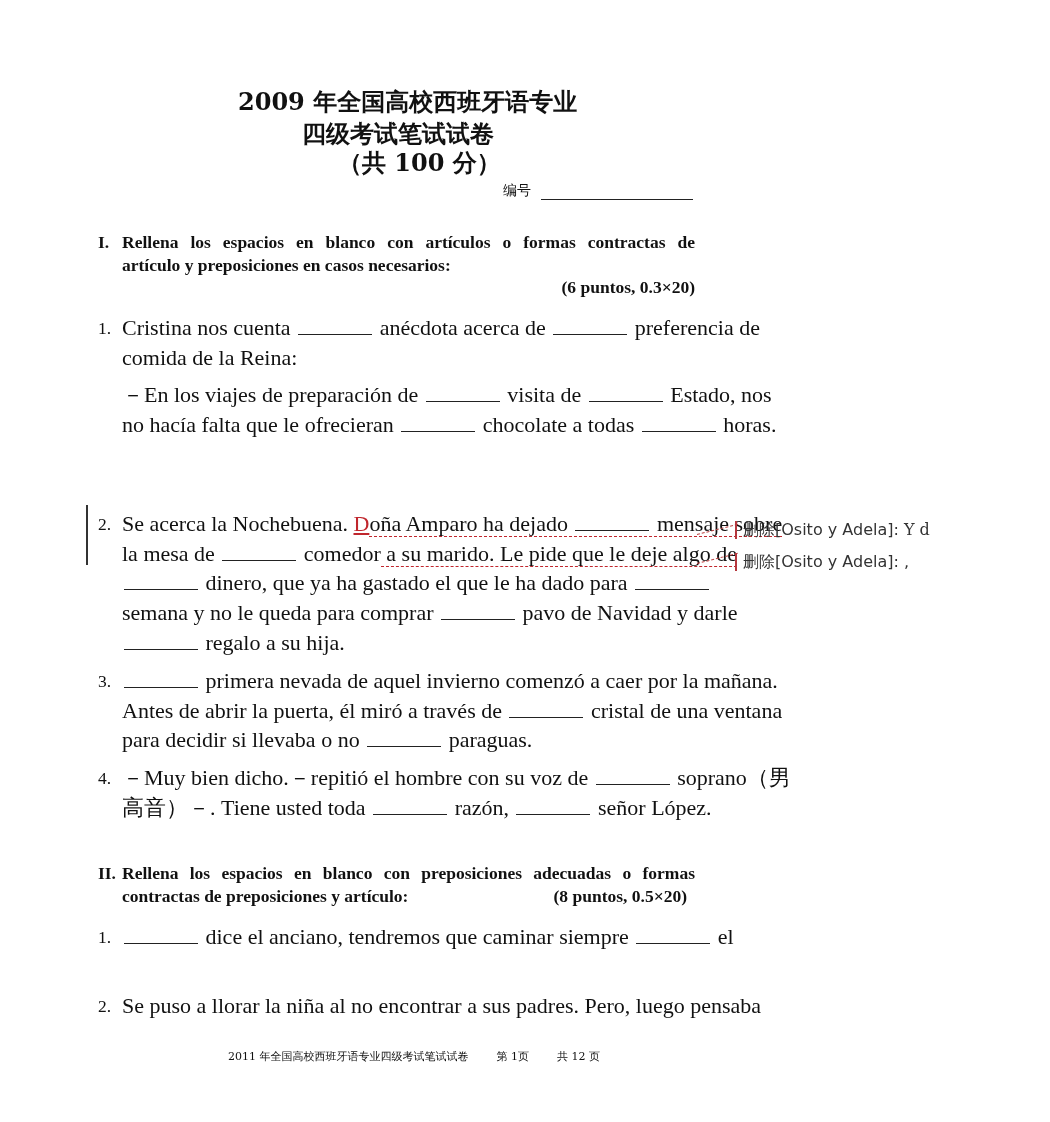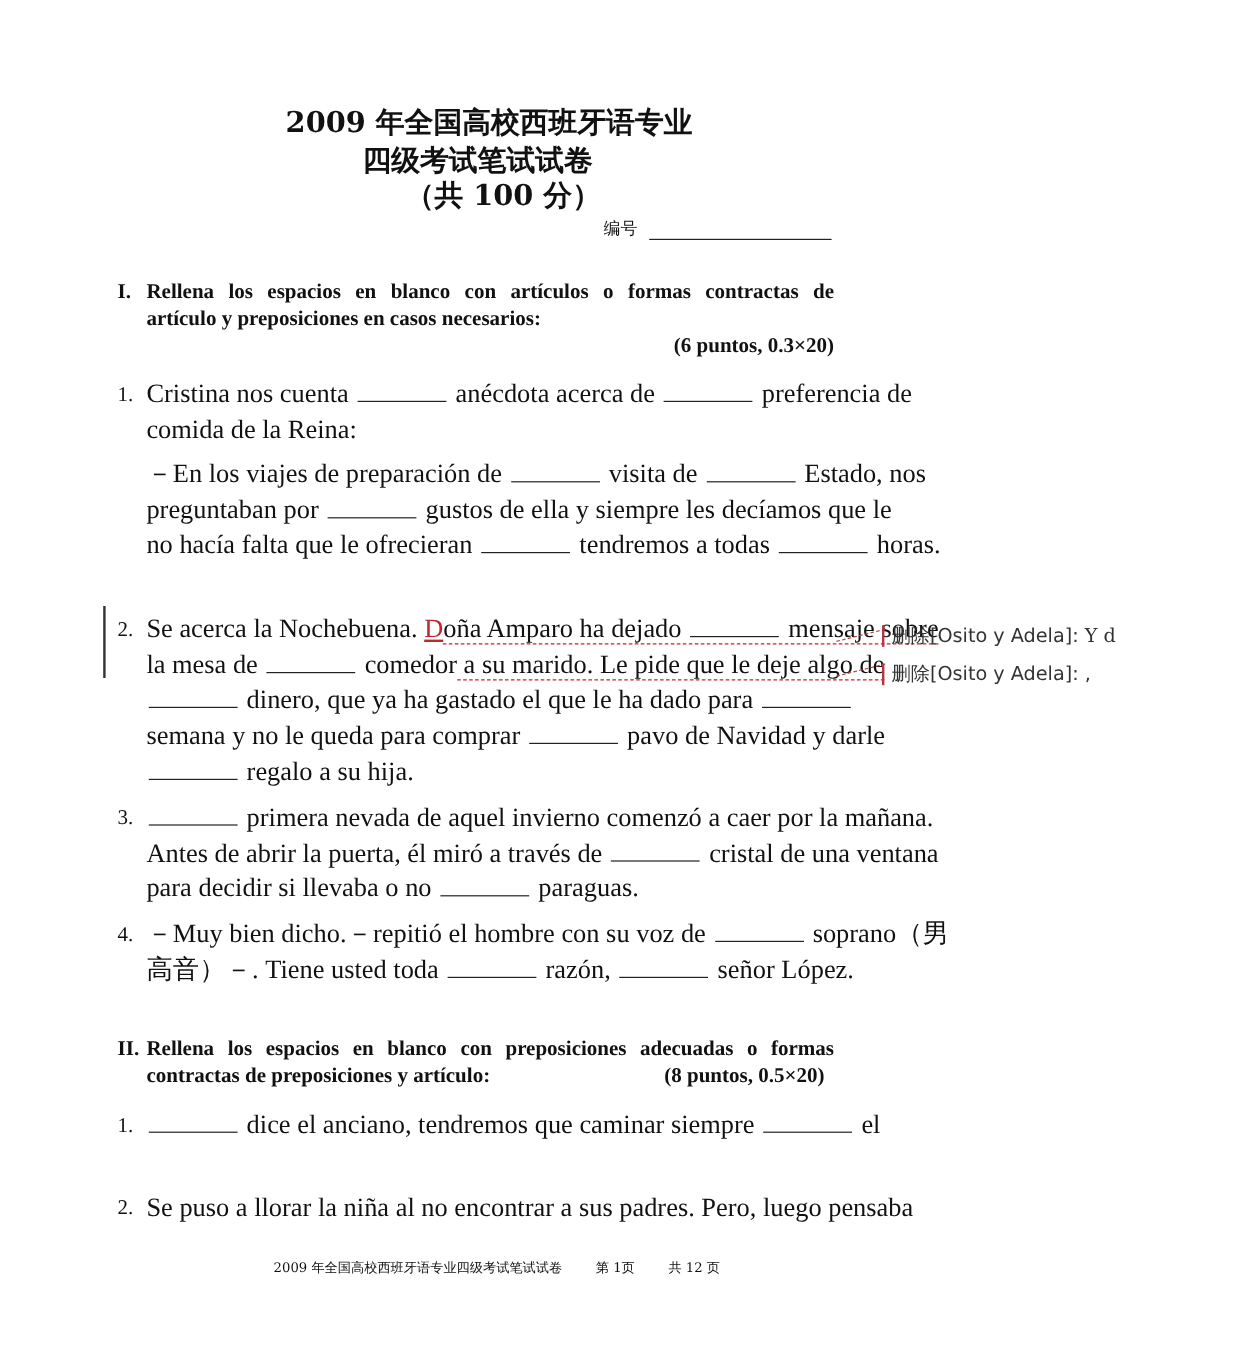--- a/index.html
+++ b/index.html
@@ -57,22 +57,21 @@
   <div class="points" style="top:276px;">(6 puntos, 0.3×20)</div>
 </div>
 
 <div class="item-num" style="top:318px;">1.</div>
 <div class="para" style="top:313px;">
   <span class="line-row"><span>Cristina nos cuenta</span> <span class="blank"></span> <span>anécdota acerca de</span> <span class="blank"></span> <span>preferencia de</span></span>
   <span class="line-row left"><span>comida de la Reina:</span></span>
 </div>
 <div class="para" style="top:380px;">
   <span class="line-row"><span>－En los viajes de preparación de</span> <span class="blank"></span> <span>visita de</span> <span class="blank"></span> <span>Estado, nos</span></span>
-  <span class="line-row"><span>preguntaban por</span> <span class="blank"></span> <span>gustos de ella y siempre les decíamos que le</span></span>
-  <span class="line-row"><span>no hacía falta que le ofrecieran</span> <span class="blank"></span> <span>tendremos a todas</span> <span class="blank"></span> <span>horas.</span></span>
+  <span class="line-row"><span>no hacía falta que le ofrecieran</span> <span class="blank"></span> <span>chocolate a todas</span> <span class="blank"></span> <span>horas.</span></span>
 </div>
 
 <div class="change-bar"></div>
 <div class="item-num" style="top:514px;">2.</div>
 <div class="para" style="top:509px;">
   <span class="line-row"><span>Se acerca la Nochebuena. </span><span class="red-D">D</span><span class="dashed"><span>oña Amparo ha dejado</span> <span class="blank"></span> <span>mensaje sobre</span></span></span>
   <span class="line-row"><span>la mesa de</span> <span class="blank"></span> <span>comedor</span><span class="dashed"> a su marido. Le pide que le deje algo de</span></span>
   <span class="line-row"><span class="blank"></span> <span>dinero, que ya ha gastado el que le ha dado para</span> <span class="blank"></span></span>
   <span class="line-row"><span>semana y no le queda para comprar</span> <span class="blank"></span> <span>pavo de Navidad y darle</span></span>
   <span class="line-row left"><span class="blank"></span> <span>regalo a su hija.</span></span>
@@ -113,14 +112,14 @@
 <div class="para" style="top:922px;">
   <span class="line-row"><span class="blank"></span> <span>dice el anciano, tendremos que caminar siempre</span> <span class="blank"></span> <span>el</span></span>
 </div>
 
 <div class="item-num" style="top:996px;">2.</div>
 <div class="para" style="top:991px;">
   <span class="line-row"><span>Se puso a llorar la niña al no encontrar a sus padres. Pero, luego pensaba</span></span>
 </div>
 
 <div class="footer">
-  <span>2009 年全国高校西班牙语专业四级考试笔试试卷</span><span>第 1页</span><span>共 12 页</span>
+  <span>2011 年全国高校西班牙语专业四级考试笔试试卷</span><span>第 1页</span><span>共 12 页</span>
 </div>
 
 </body></html>

